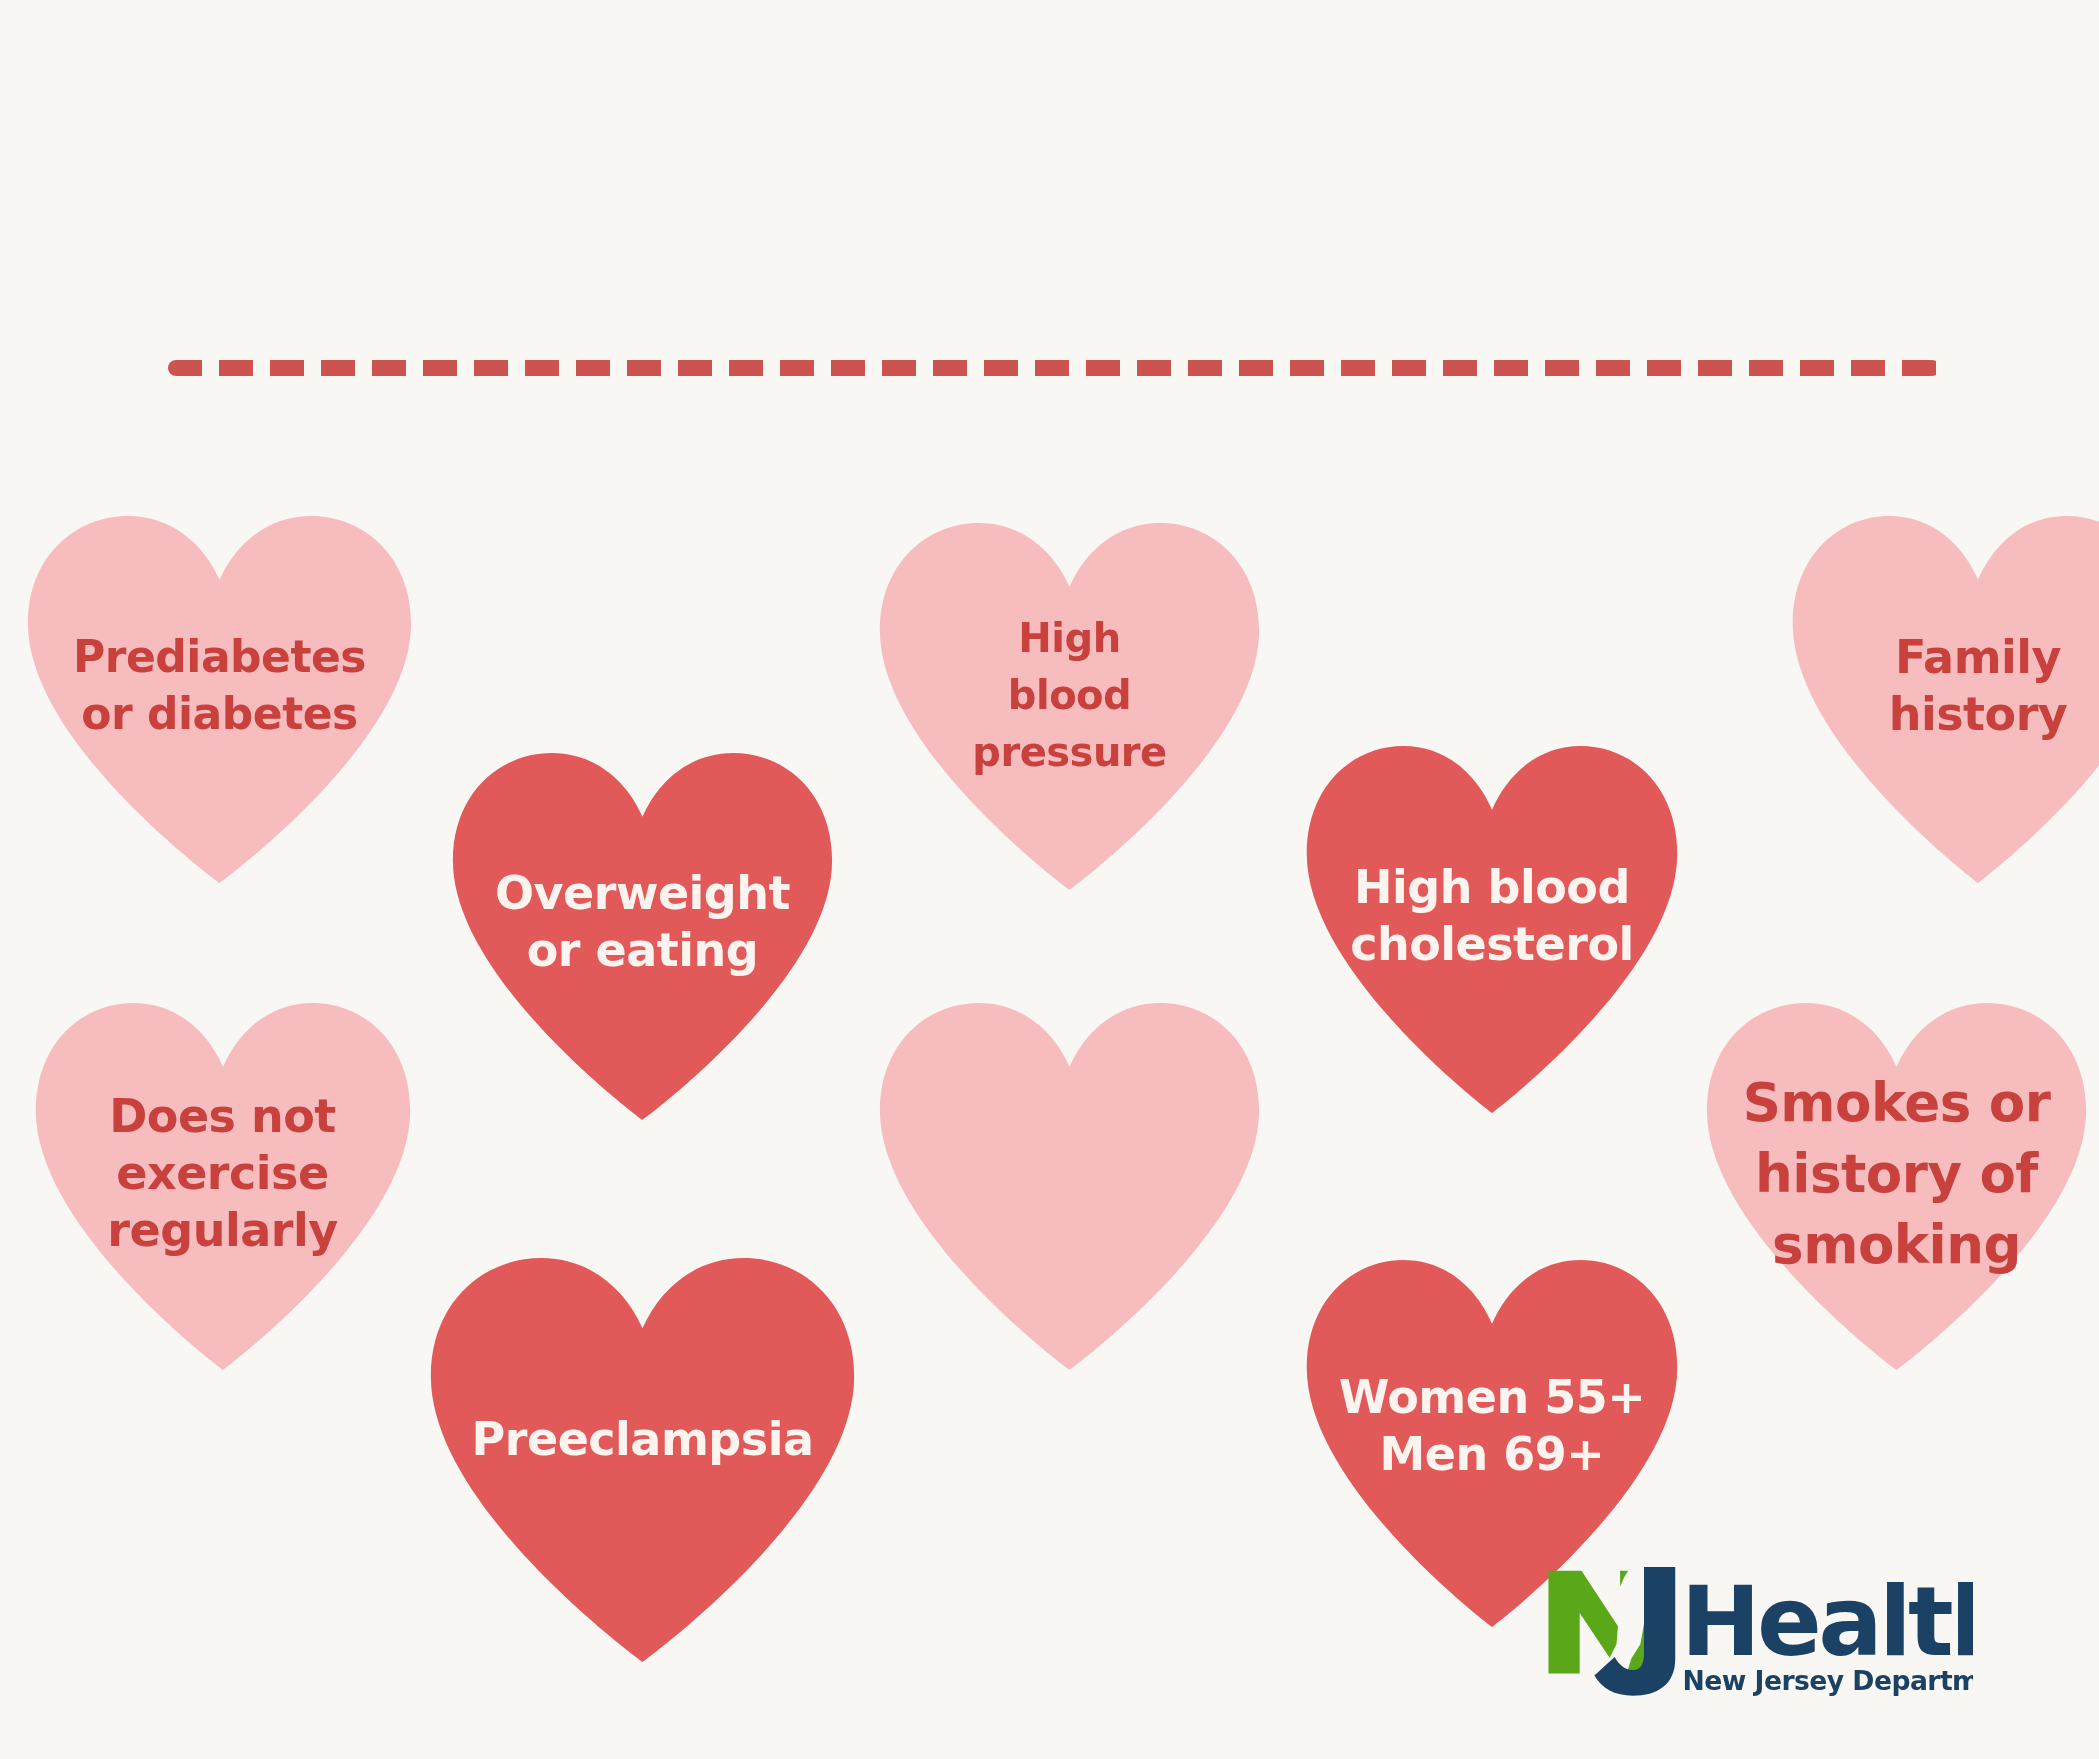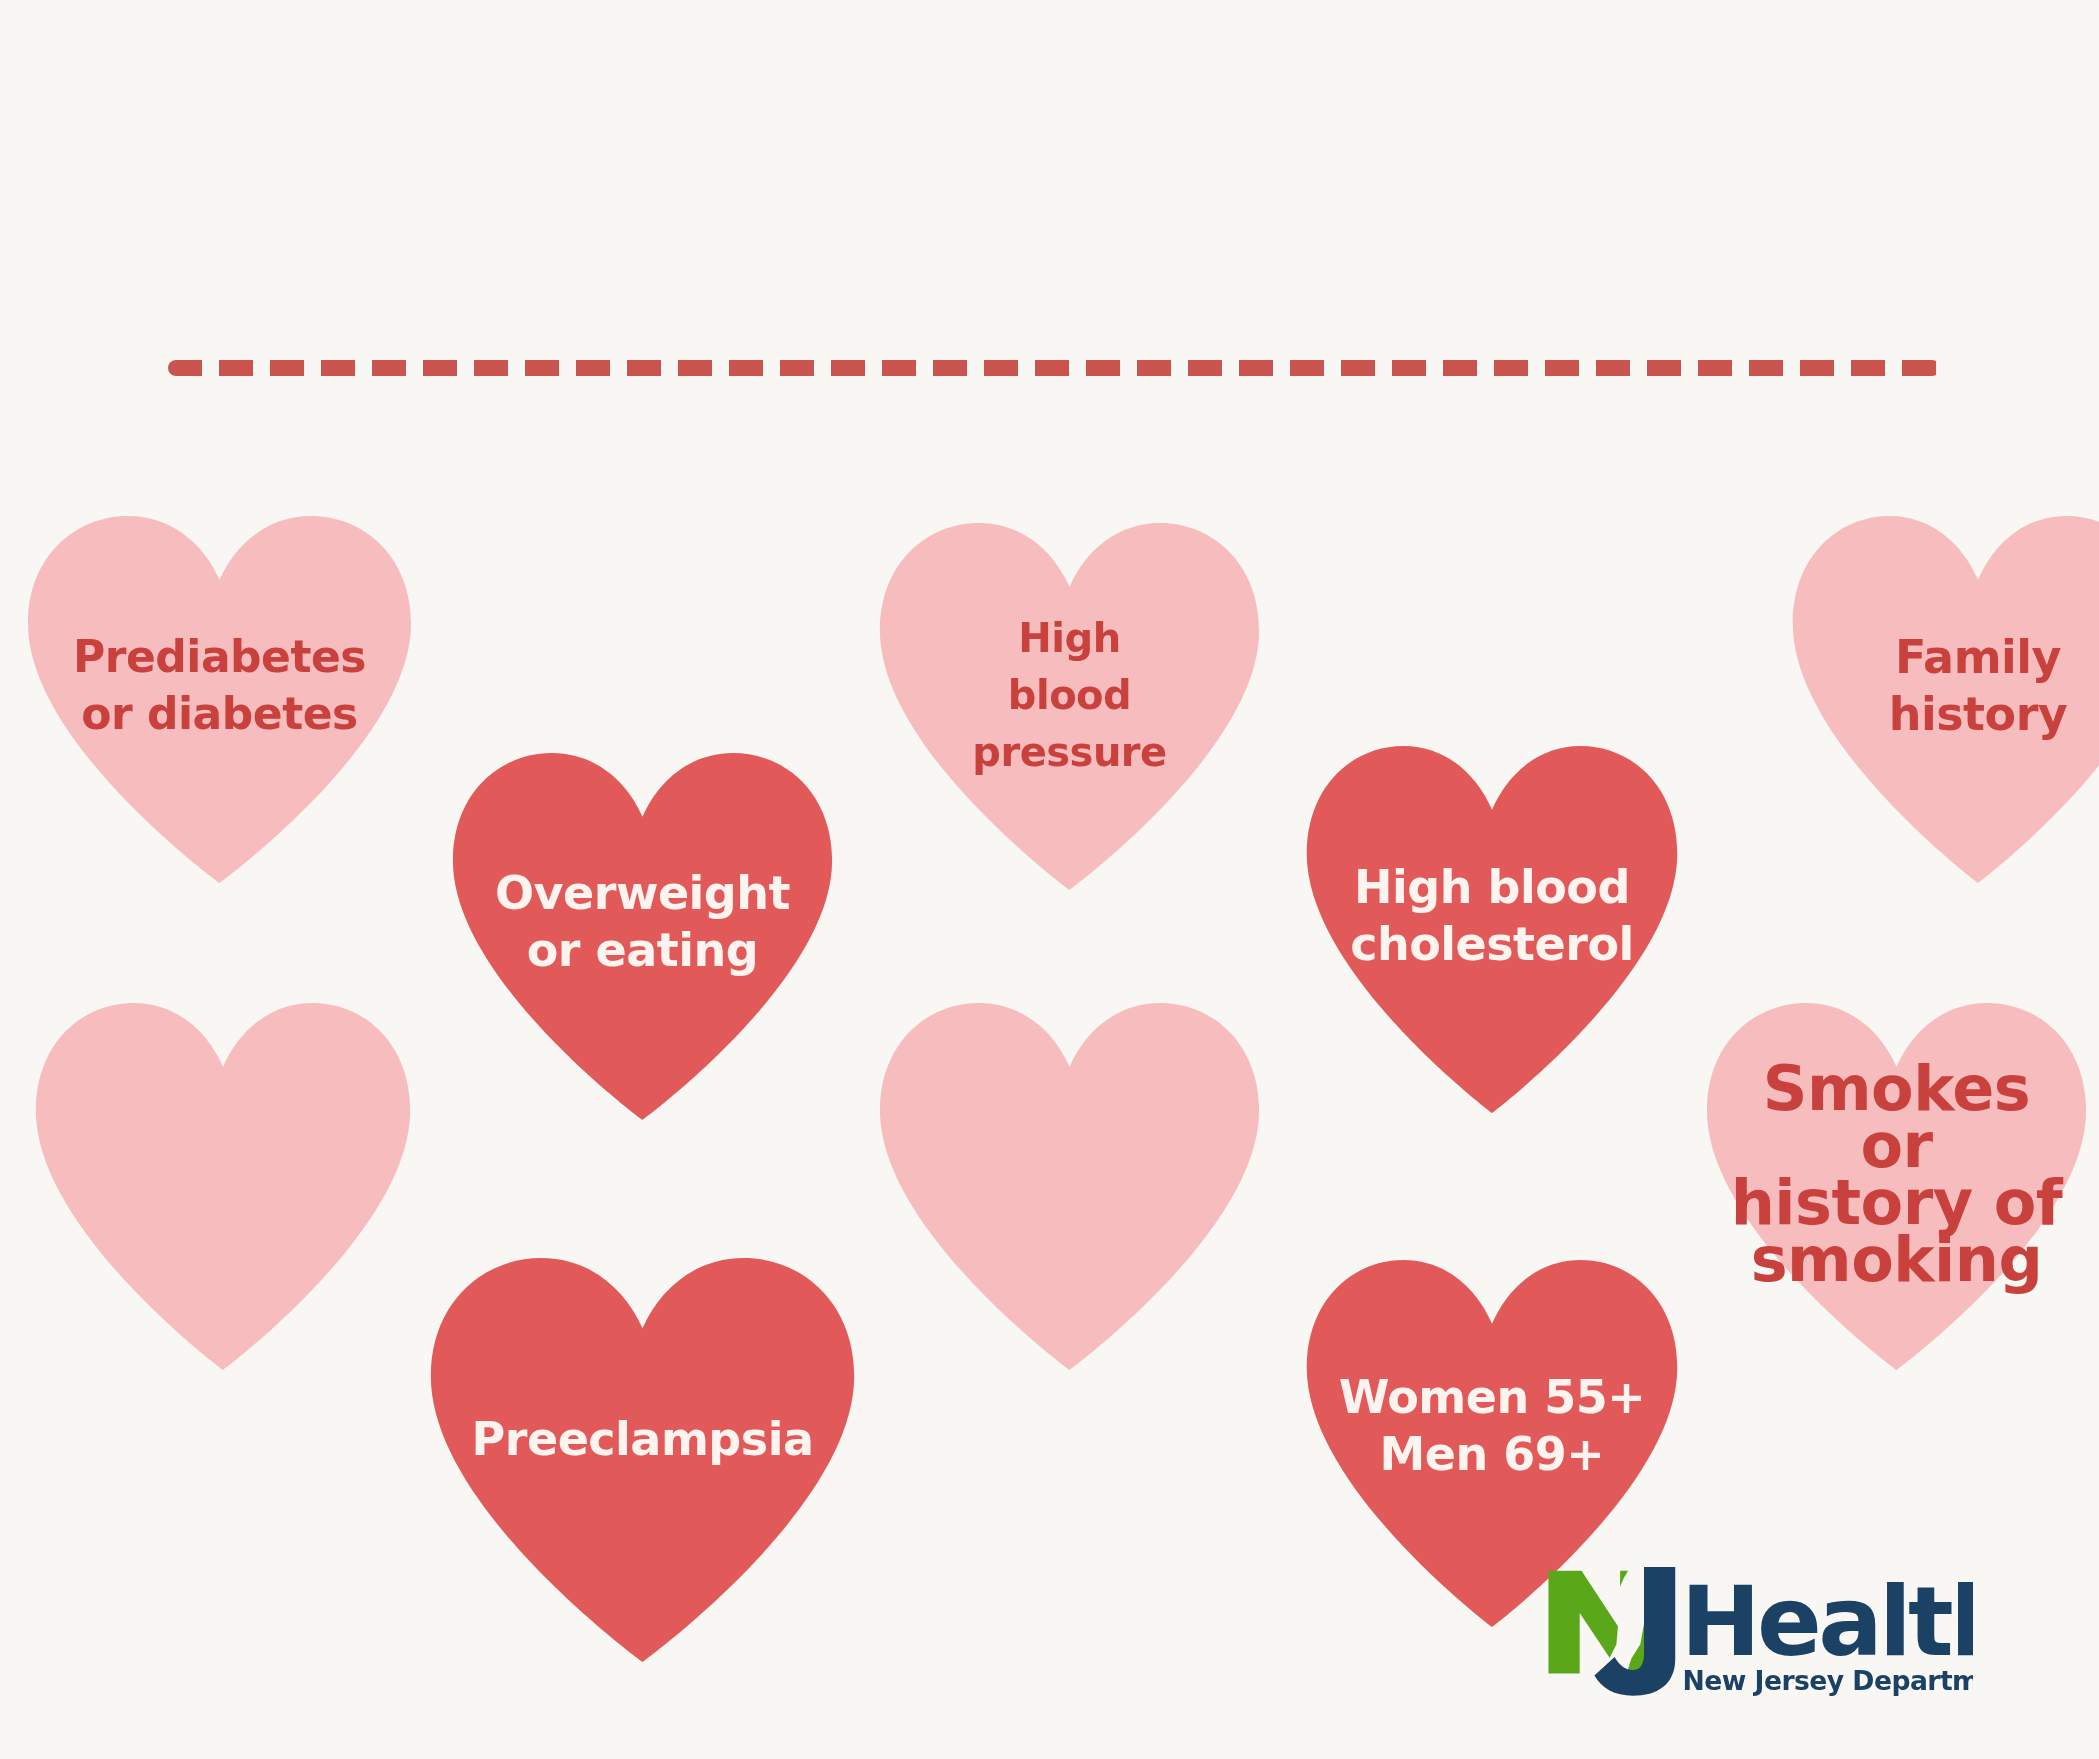--- a/index.html
+++ b/index.html
@@ -122,20 +122,23 @@
       <svg class="shape" viewBox="0 0 100 92" preserveAspectRatio="none">
         <path d="M50 92 C50 92 2 57 2 27 C2 10 14 0 27 0 C38 0 46 7 50 16 C54 7 62 0 73 0 C86 0 98 10 98 27 C98 57 50 92 50 92 Z" fill="#f7bdbe"></path>
       </svg>
       <div class="label" style="font-size: 46px; line-height: 57px; margin-top: -27.5px;">Family
 history</div>
     </div>
     <div class="heart light" style="left: 27.5px; top: 1003px; width: 390px; height: 367px;">
       <svg class="shape" viewBox="0 0 100 92" preserveAspectRatio="none">
         <path d="M50 92 C50 92 2 57 2 27 C2 10 14 0 27 0 C38 0 46 7 50 16 C54 7 62 0 73 0 C86 0 98 10 98 27 C98 57 50 92 50 92 Z" fill="#f7bdbe"></path>
       </svg>
+      <div class="label" style="font-size: 46px; line-height: 57px; margin-top: -26px;">Does not
+exercise
+regularly</div>
     </div>
     <div class="heart solid" style="left: 422px; top: 1258px; width: 441px; height: 404px;">
       <svg class="shape" viewBox="0 0 100 92" preserveAspectRatio="none">
         <path d="M50 92 C50 92 2 57 2 27 C2 10 14 0 27 0 C38 0 46 7 50 16 C54 7 62 0 73 0 C86 0 98 10 98 27 C98 57 50 92 50 92 Z" fill="#e2595a"></path>
       </svg>
       <div class="label" style="font-size: 46px; line-height: 57px; margin-top: -41px;">Preeclampsia</div>
     </div>
     <div class="heart light" style="left: 872px; top: 1003px; width: 395px; height: 367px;">
       <svg class="shape" viewBox="0 0 100 92" preserveAspectRatio="none">
         <path d="M50 92 C50 92 2 57 2 27 C2 10 14 0 27 0 C38 0 46 7 50 16 C54 7 62 0 73 0 C86 0 98 10 98 27 C98 57 50 92 50 92 Z" fill="#f7bdbe"></path>
@@ -145,21 +148,21 @@
       <svg class="shape" viewBox="0 0 100 92" preserveAspectRatio="none">
         <path d="M50 92 C50 92 2 57 2 27 C2 10 14 0 27 0 C38 0 46 7 50 16 C54 7 62 0 73 0 C86 0 98 10 98 27 C98 57 50 92 50 92 Z" fill="#e2595a"></path>
       </svg>
       <div class="label" style="font-size: 46px; line-height: 57px; margin-top: -35px;">Women 55+
 Men 69+</div>
     </div>
     <div class="heart light" style="left: 1699px; top: 1003px; width: 395px; height: 367px;">
       <svg class="shape" viewBox="0 0 100 92" preserveAspectRatio="none">
         <path d="M50 92 C50 92 2 57 2 27 C2 10 14 0 27 0 C38 0 46 7 50 16 C54 7 62 0 73 0 C86 0 98 10 98 27 C98 57 50 92 50 92 Z" fill="#f7bdbe"></path>
       </svg>
-      <div class="label" style="font-size: 62px; line-height: 57px; margin-top: -26px; text-align: center;">Smokes or
+      <div class="label" style="font-size: 53px; line-height: 71px; margin-top: -26px; text-align: center;">Smokes or
 history of
 smoking</div>
     </div>
   </div>
 
 <div id="logo" style="position:absolute; left:1541px; top:1556px; width:432px; height:147px;">
   <svg width="432" height="147" viewBox="0 0 470 160">
 
     <g>
       <path d="M8 16 L8 128 L42 128 L42 62 L86 128 L120 128 L120 16 L86 16 L86 80 L44 16 Z" fill="#5aa819"></path>

